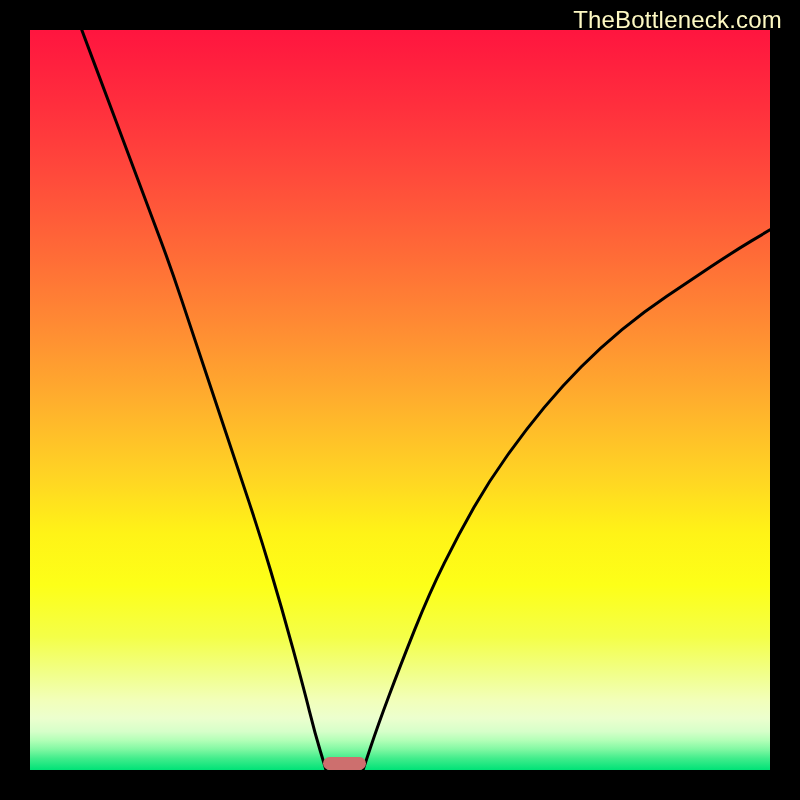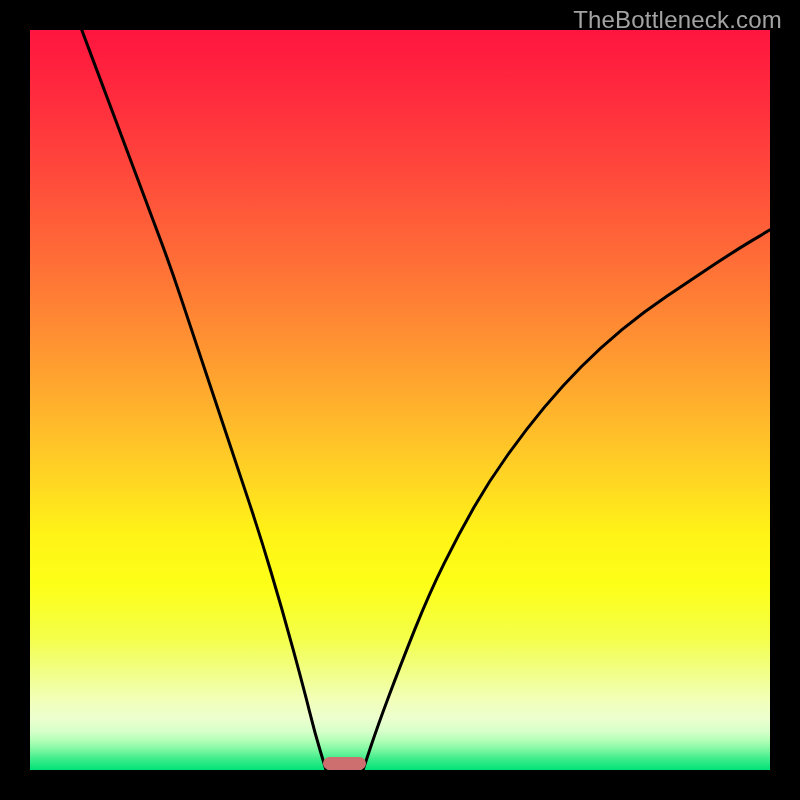--- a/index.html
+++ b/index.html
@@ -8,21 +8,21 @@
     height: 800px;
     background: #000;
     position: relative;
     font-family: Arial, Helvetica, sans-serif;
     overflow: hidden;
   }
   .watermark {
     position: absolute;
     top: 6px;
     right: 18px;
-    color: #a3a3a3;
+    color: #fef9c3;
     font-size: 24px;
     font-weight: 400;
     letter-spacing: 0.2px;
     z-index: 10;
   }
   .plot-area {
     position: absolute;
     left: 30px;
     top: 30px;
     width: 740px;

